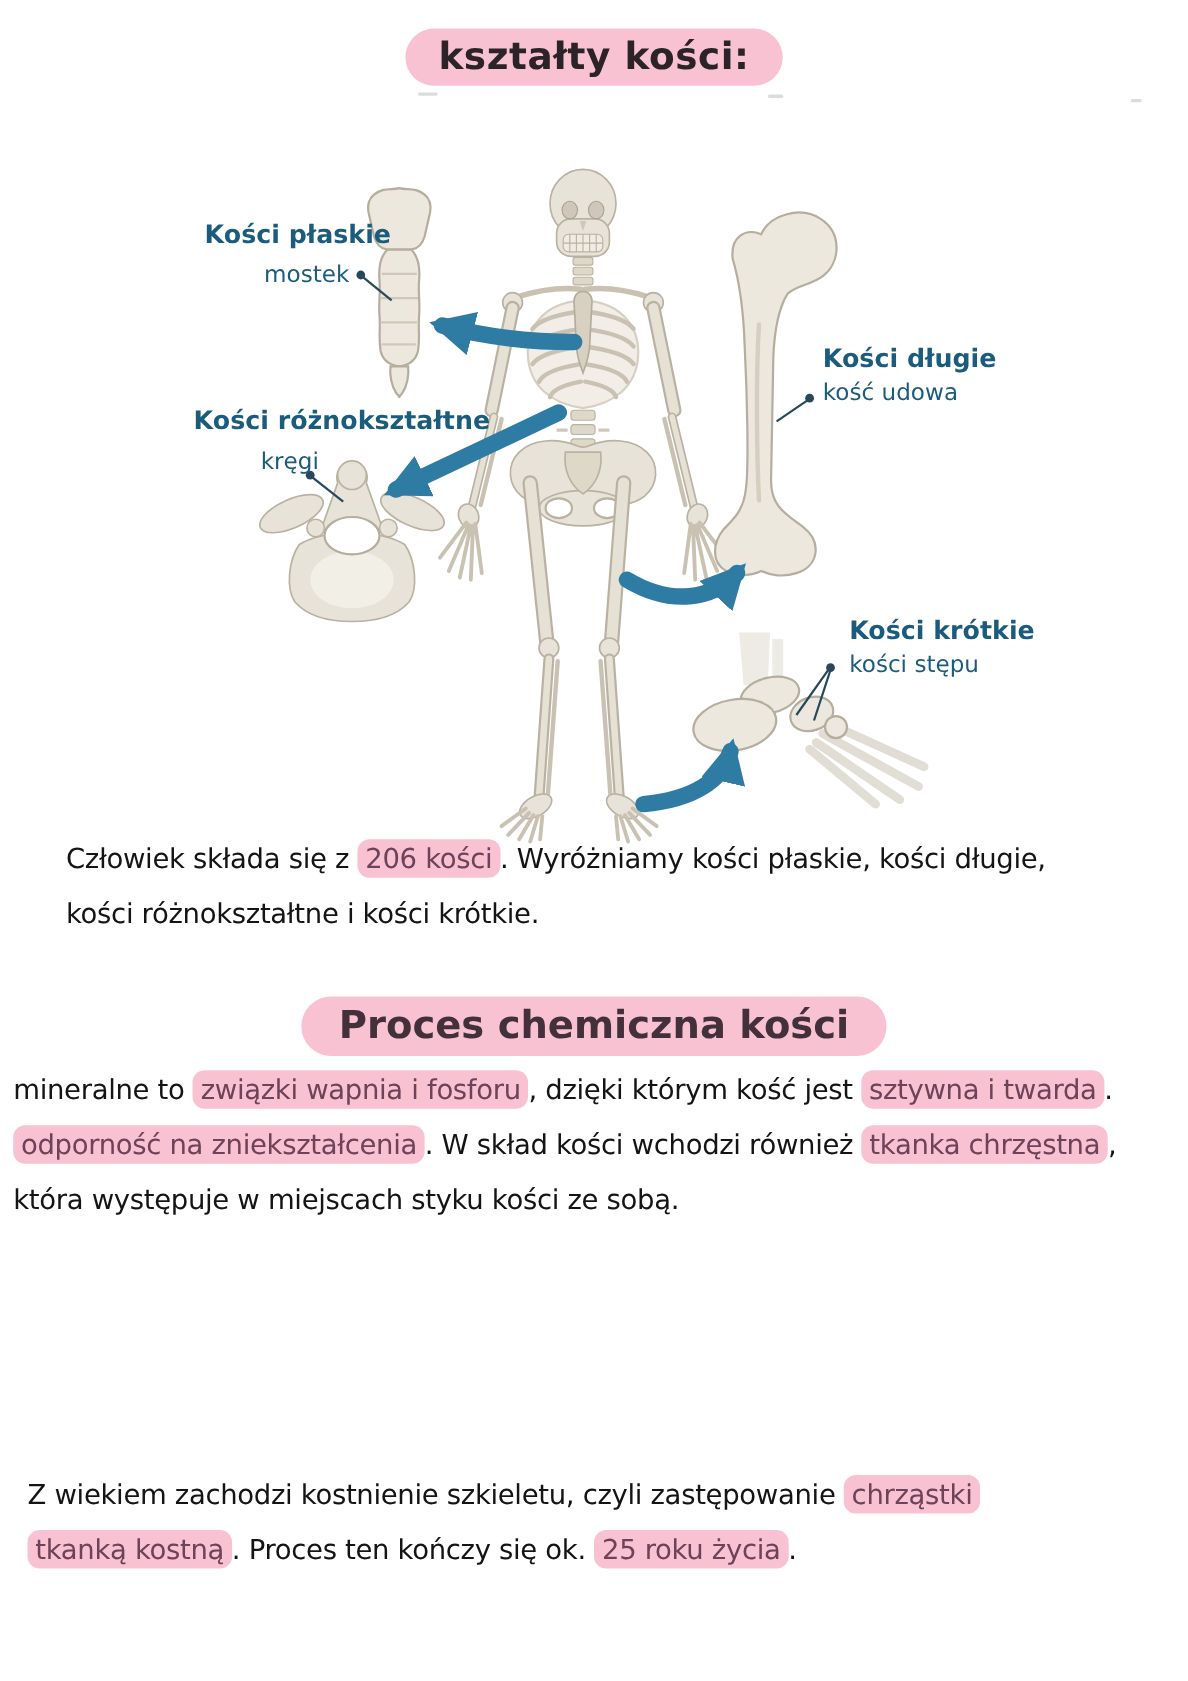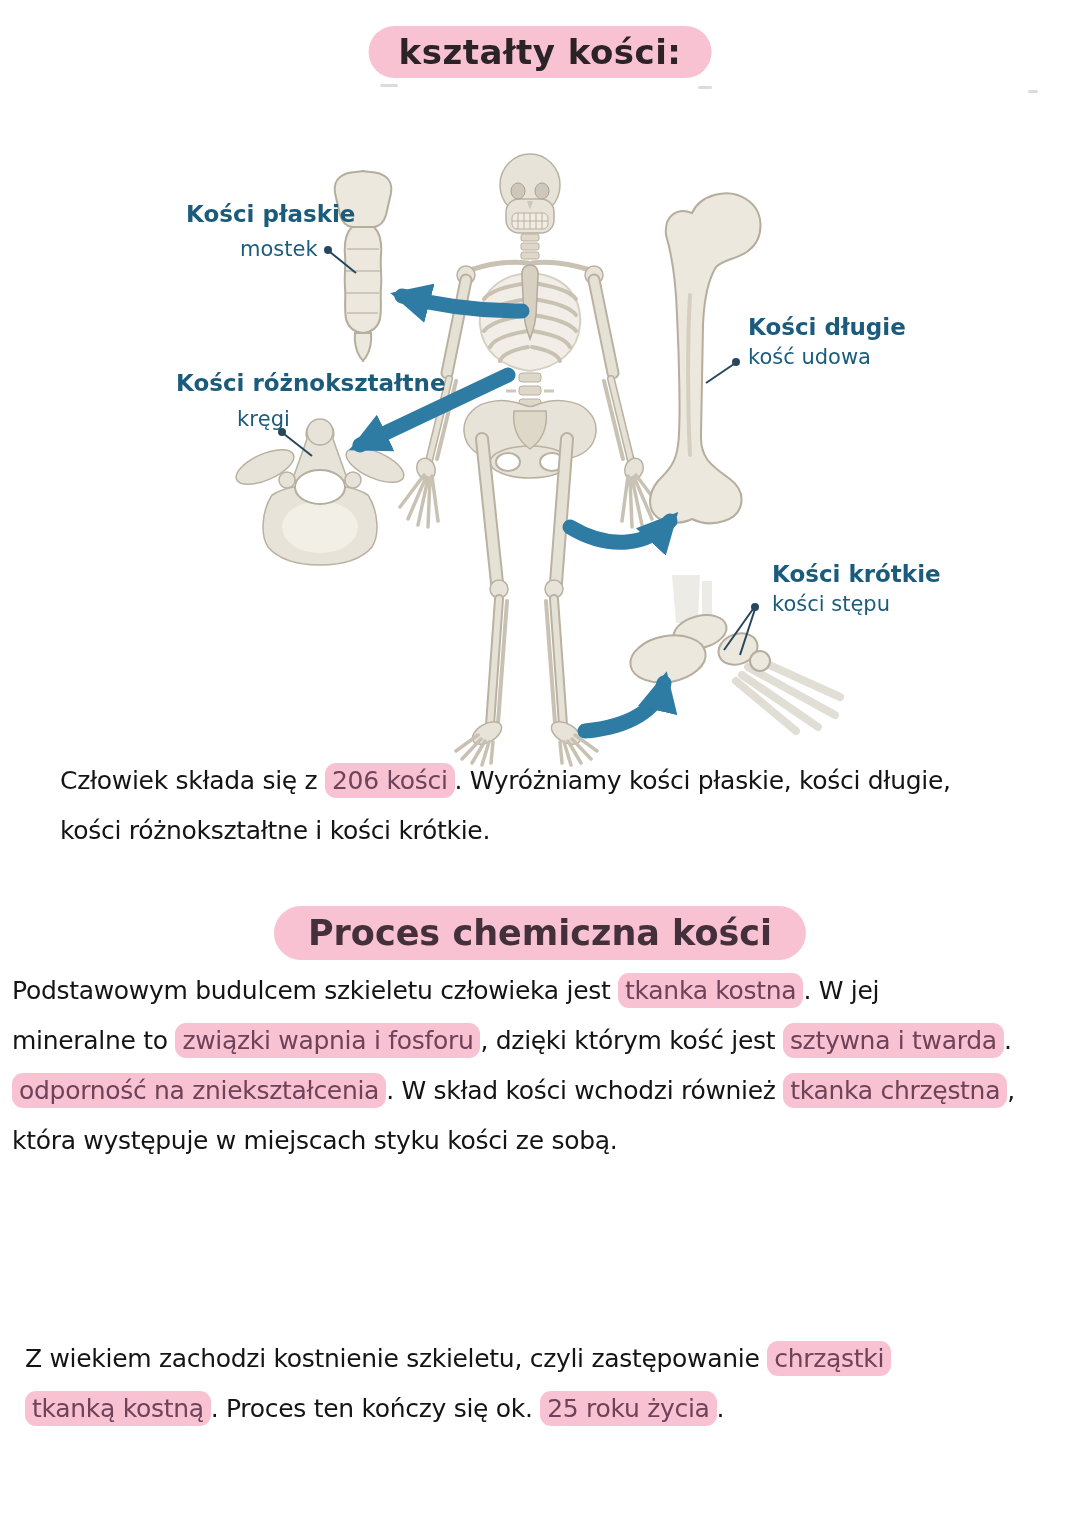--- a/index.html
+++ b/index.html
@@ -231,21 +231,20 @@
   </div>
 
   <div class="para intro">
       <div class="line"><span>Człowiek składa się z </span><span class="hl">206 kości</span><span>. Wyróżniamy kości płaskie, kości długie,</span></div>
       <div class="line"><span>kości różnokształtne i kości krótkie.</span></div>
     </div>
 
   <div class="pill heading">Proces chemiczna kości</div>
 
   <div class="para chem">
-      <div class="line"><span>Podstawowym budulcem szkieletu człowieka jest </span><span class="hl">tkanka kostna</span><span>. W jej</span></div>
       <div class="line"><span>mineralne to </span><span class="hl">związki wapnia i fosforu</span><span>, dzięki którym kość jest </span><span class="hl">sztywna i twarda</span><span>.</span></div>
       <div class="line"><span class="hl">odporność na zniekształcenia</span><span>. W skład kości wchodzi również </span><span class="hl">tkanka chrzęstna</span><span>,</span></div>
       <div class="line"><span>która występuje w miejscach styku kości ze sobą.</span></div>
     </div>
 
   <div class="para aging">
       <div class="line"><span>Z wiekiem zachodzi kostnienie szkieletu, czyli zastępowanie </span><span class="hl">chrząstki</span></div>
       <div class="line"><span class="hl">tkanką kostną</span><span>. Proces ten kończy się ok. </span><span class="hl">25 roku życia</span><span>.</span></div>
     </div>
 

